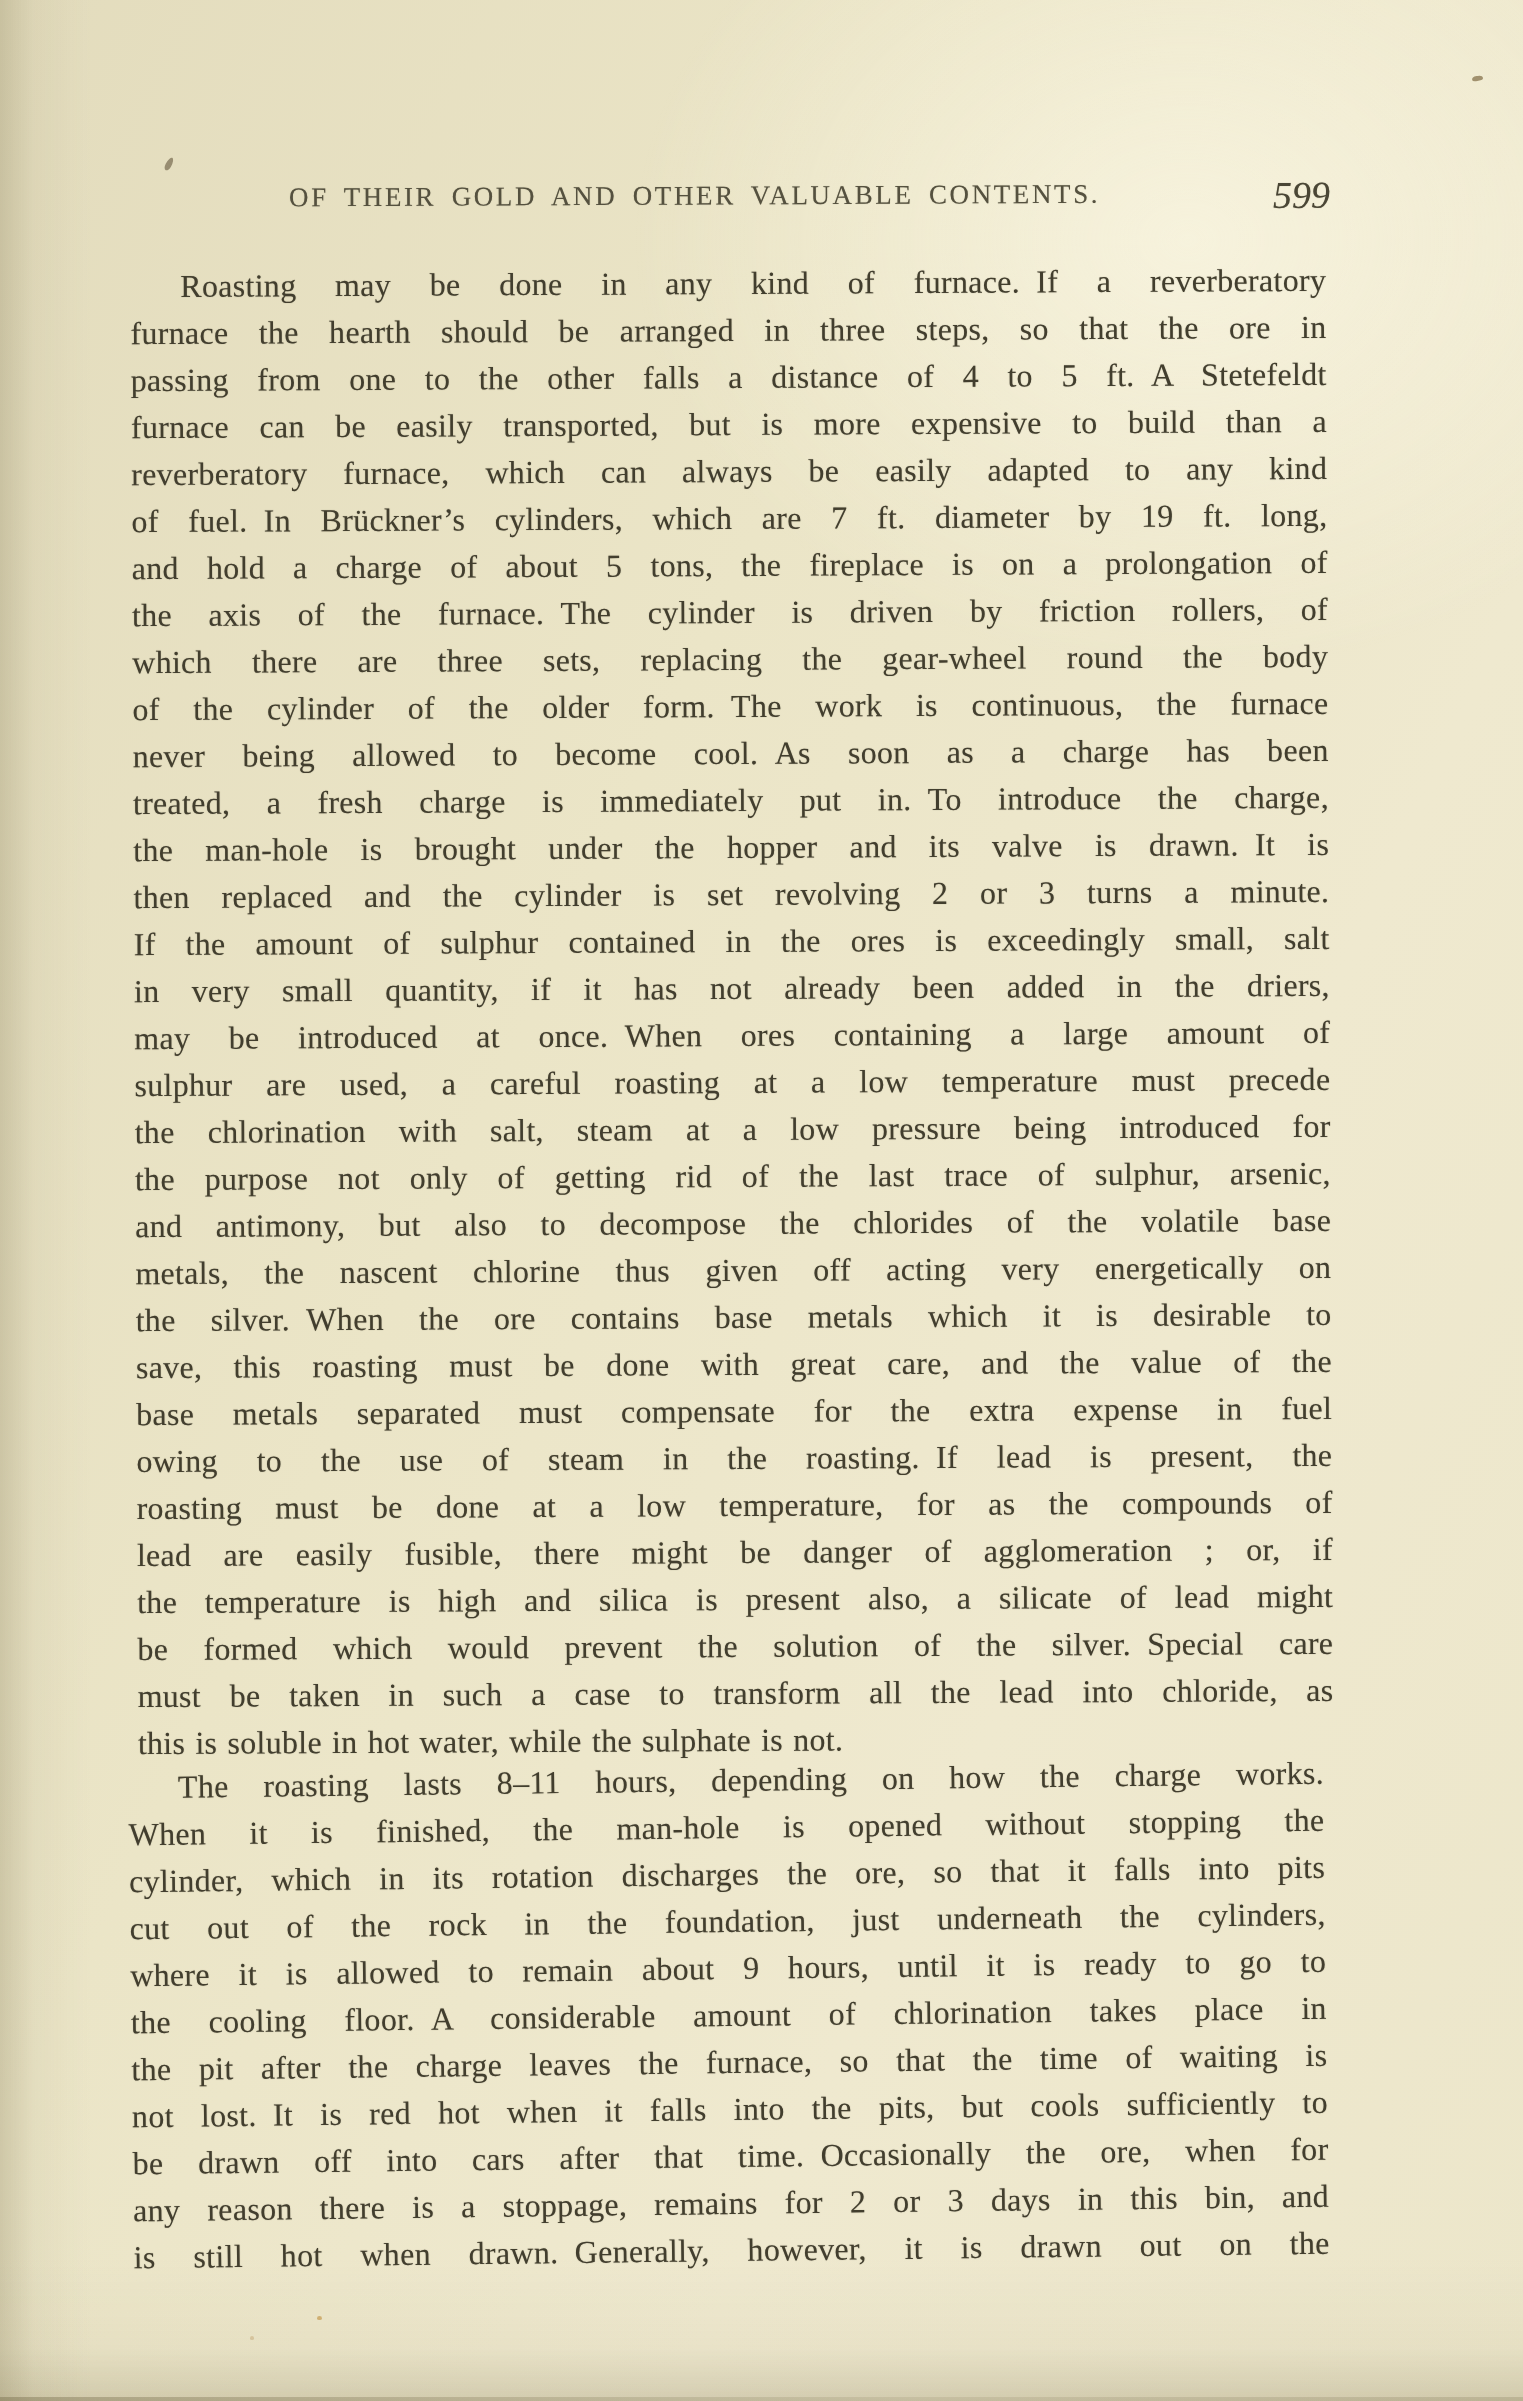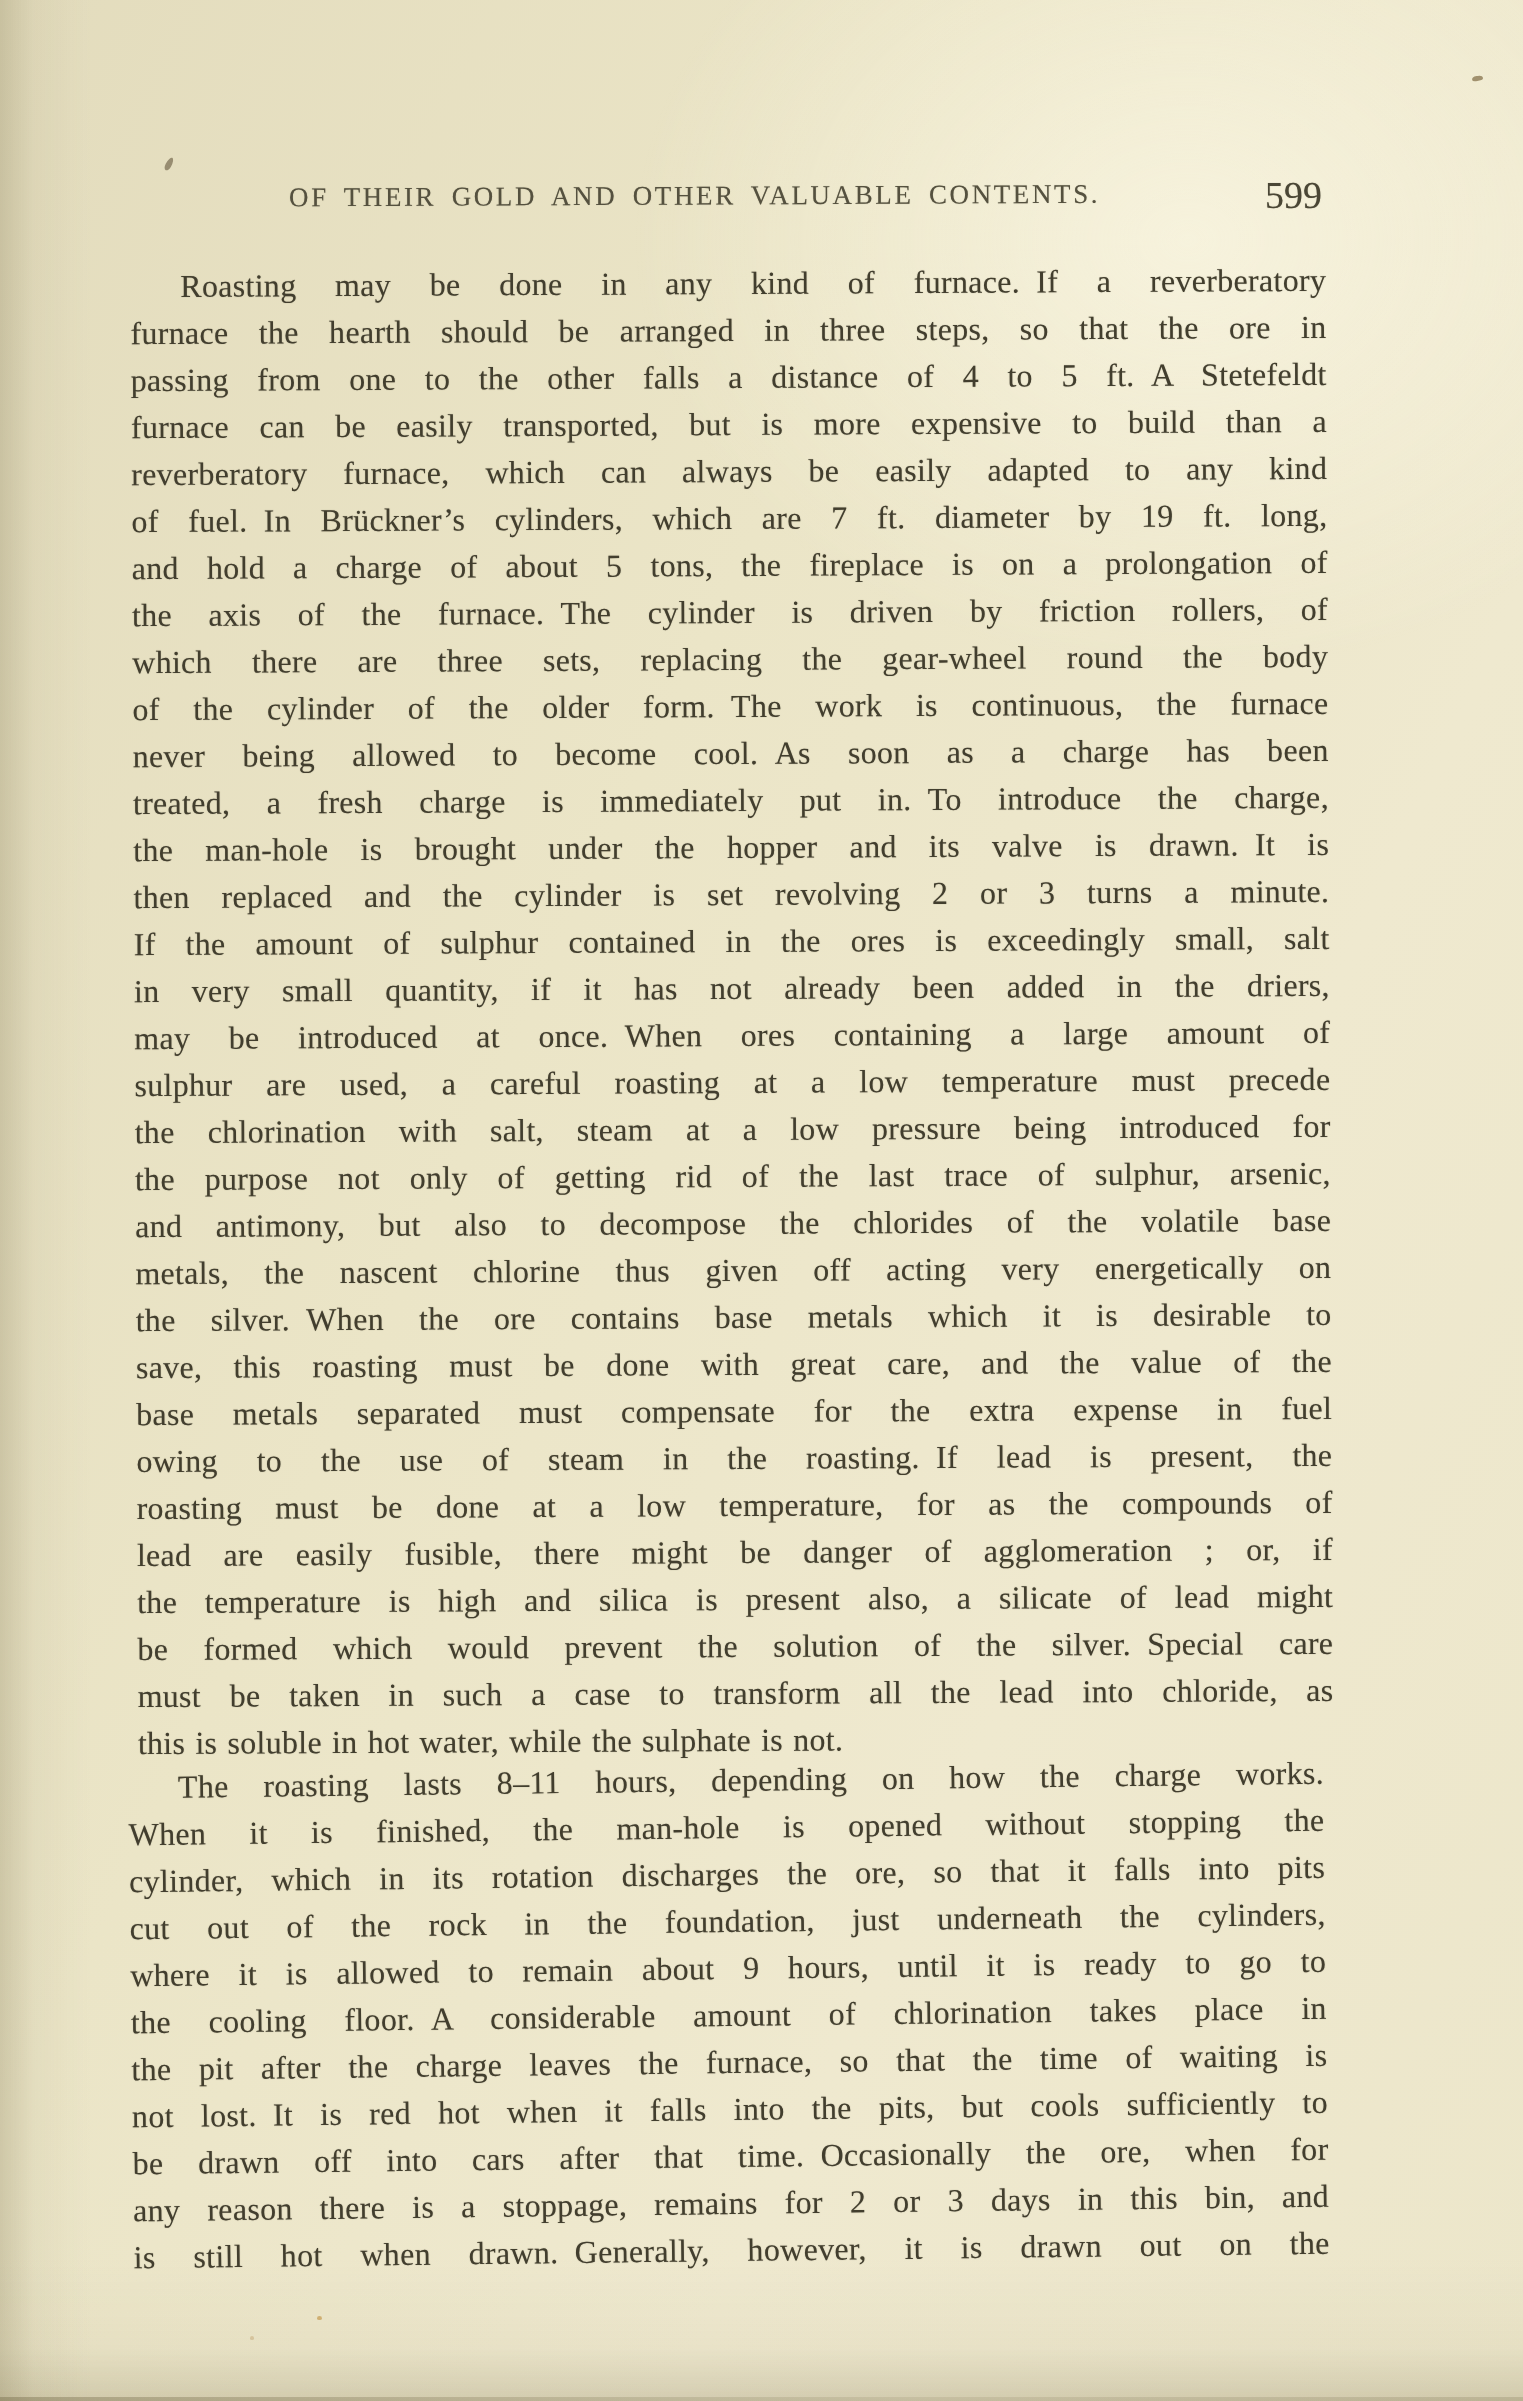--- a/index.html
+++ b/index.html
@@ -50,26 +50,27 @@
     margin-left: 155px;
     font-size: 27px;
     letter-spacing: 2.6px;
     word-spacing: 6.1px;
     color: var(--header-ink, #55513f);
     text-shadow: 0 0 0.9px rgba(85,81,63,0.45);
     white-space: nowrap;
   }
   .running-head .page-number {
     margin-left: auto;
-    margin-right: 8px;
+    margin-right: 0;
     font-size: 38px;
     position: relative;
     top: 6.1px;
     color: var(--number-ink, #4a4635);
     text-shadow: 0 0 0.9px rgba(74,70,53,0.45);
+    font-style: italic;
   }
 
   .body-text {
     position: absolute;
     top: 260px;
     left: 0;
     width: 100%;
     font-size: 32px;
     line-height: 47px;
     letter-spacing: 0.3px;

